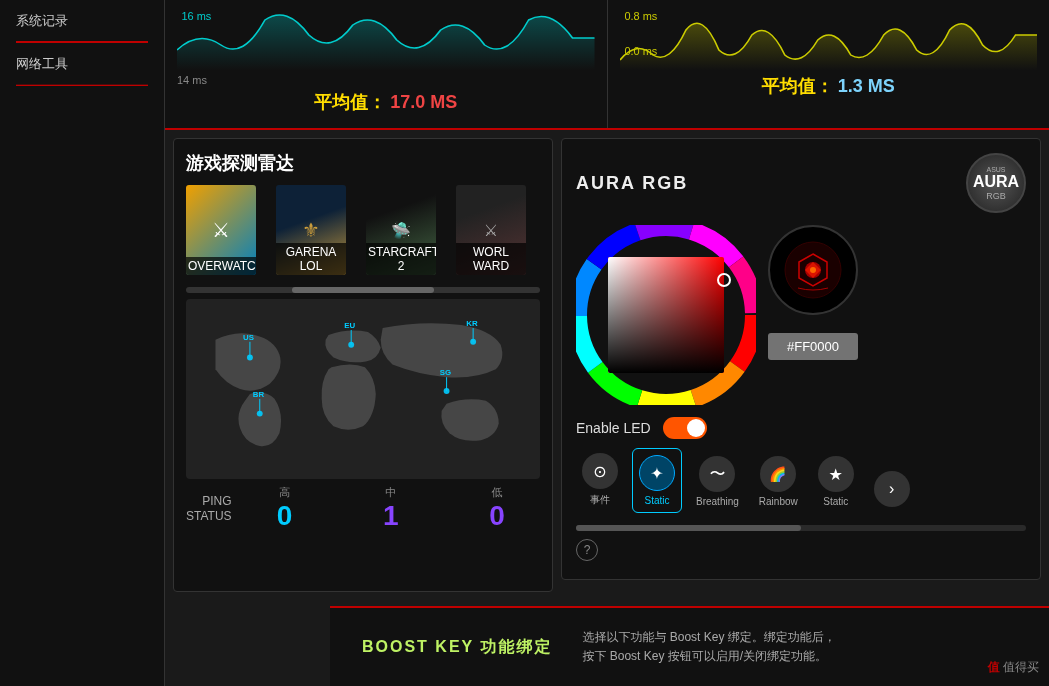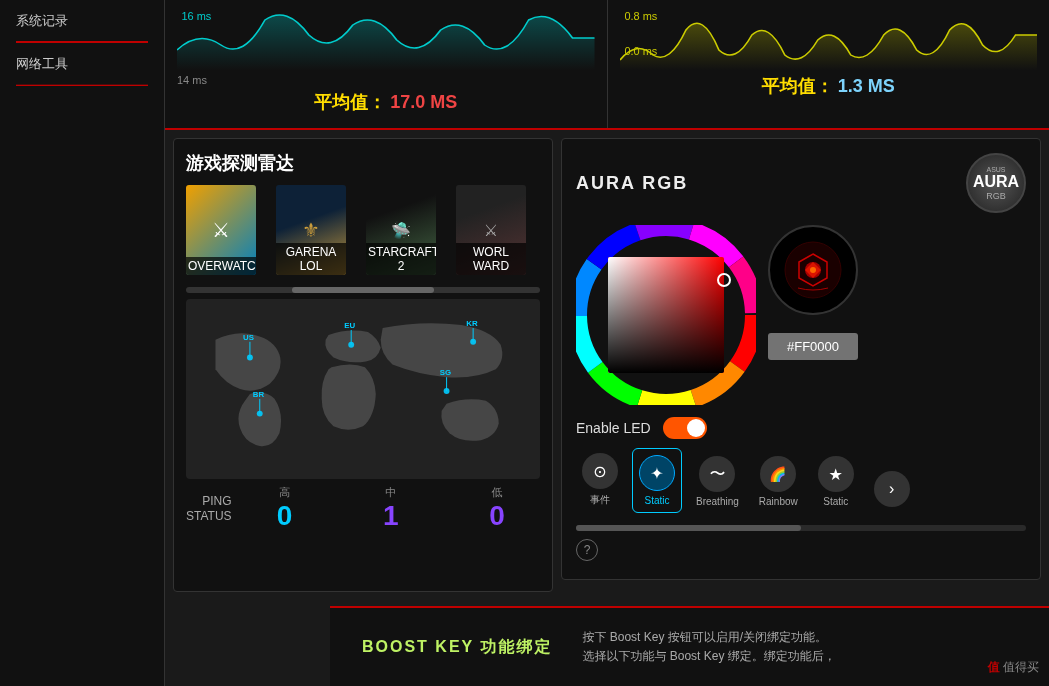--- a/index.html
+++ b/index.html
@@ -696,22 +696,22 @@
       <div style="margin-top:8px;">
         <div style="width:22px;height:22px;border-radius:50%;border:1px solid #666;display:flex;align-items:center;justify-content:center;font-size:12px;color:#888;cursor:pointer;">?</div>
       </div>
     </div>
 
   </div>
 
   <div class="boost-row">
     <div class="boost-title">BOOST KEY 功能绑定</div>
     <div class="boost-desc">
+      <div>选择以下功能与 Boost Key 绑定。绑定功能后，</div>
       <div>按下 Boost Key 按钮可以启用/关闭绑定功能。</div>
-      <div>选择以下功能与 Boost Key 绑定。绑定功能后，</div>
     </div>
 
   </div>
 
   <div class="watermark">
     <span style="color:#c00000;font-weight:bold;">值</span>
     <span>值得买</span>
   </div>
 
 </div>

